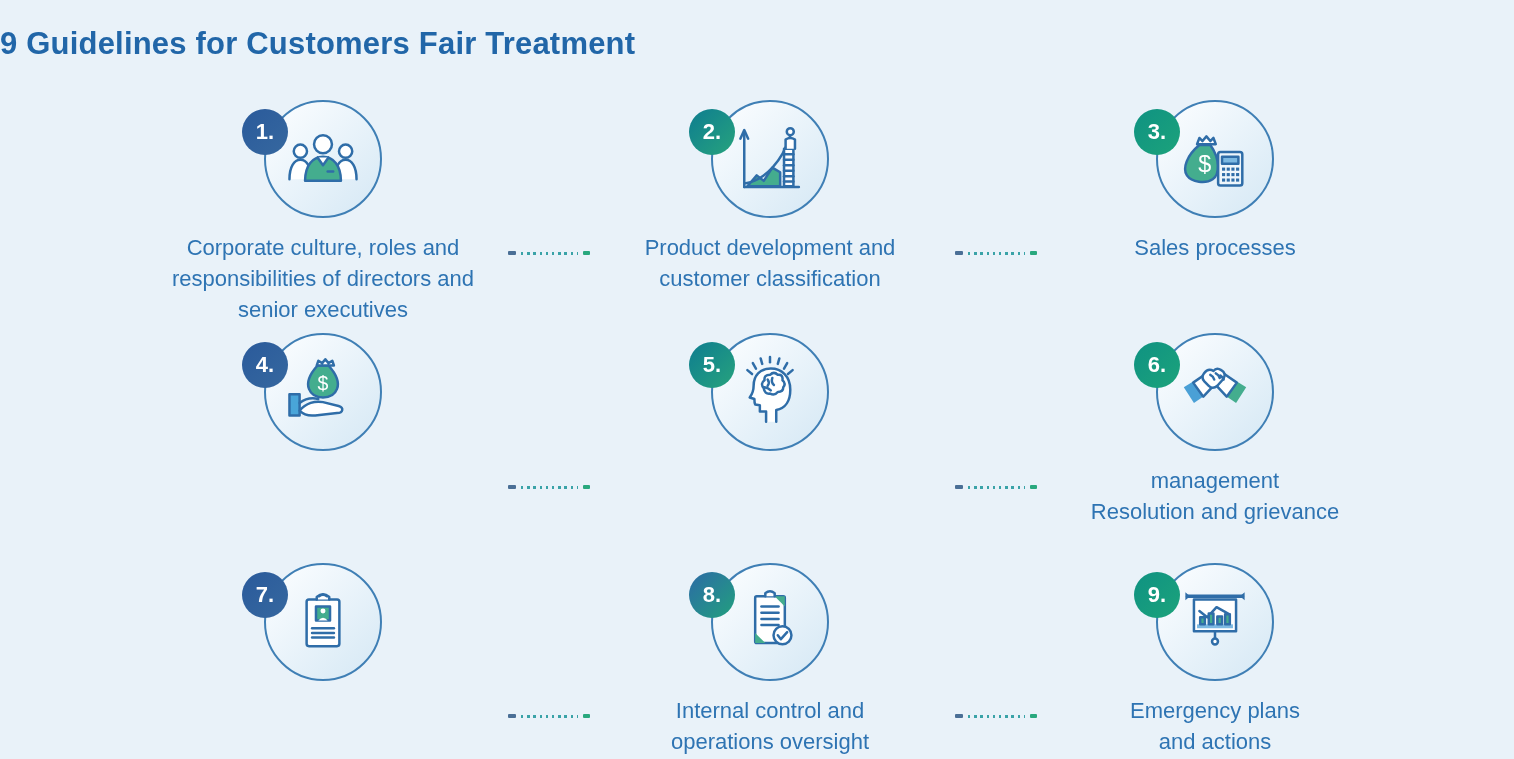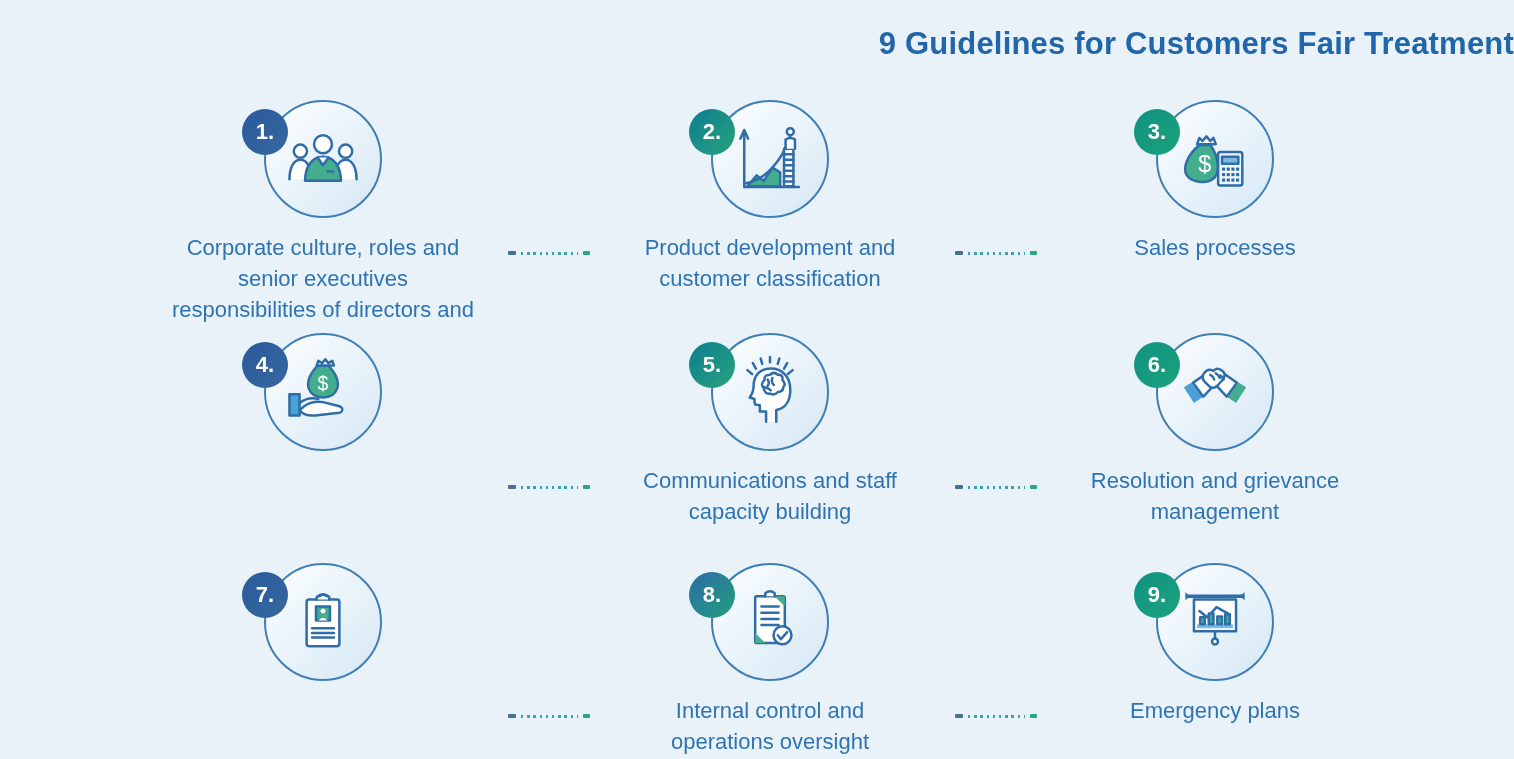--- a/index.html
+++ b/index.html
@@ -5,21 +5,21 @@
   html,body{margin:0;padding:0;}
   body{
     width:1514px;height:759px;
     background:#e9f2f9;
     font-family:"Liberation Sans",sans-serif;
     position:relative;overflow:hidden;
   }
   .page{position:absolute;inset:0;}
   .title{
     position:absolute;top:26px;left:0;width:100%;
-    text-align:right;font-size:31px;font-weight:700;
+    text-align:left;font-size:31px;font-weight:700;
     color:#2166a8;letter-spacing:.2px;
   }
   .cell{position:absolute;width:400px;}
   .circle{
     width:114px;height:114px;border-radius:50%;
     border:2px solid #3f7fb5;margin:2px auto 0 auto;
     background:linear-gradient(135deg,#f7fbfe 15%,#d7e9f5 95%);
     display:flex;align-items:center;justify-content:center;
     position:relative;z-index:1;
   }
@@ -65,22 +65,22 @@
         <circle cx="79" cy="40" r="8.5" fill="#fff"></circle>
         <path d="M65,76 C65,60 71,51 79,51 c8,0 14,9 14,25" fill="#fff"></path>
         <circle cx="50" cy="31" r="11.5" fill="#fff"></circle>
         <path d="M27,78 C27,58 37,47 50,47 c13,0 23,11 23,31 z" fill="#44ad8e"></path>
         <path d="M43,48 l7,10 7,-10" fill="#fff"></path>
         <line x1="56" y1="66" x2="63" y2="66"></line>
       </svg>
     </div>
     <div class="label">
       <span class="ln">Corporate culture, roles and</span>
+      <span class="ln">responsibilities of directors and</span>
       <span class="ln">senior executives</span>
-      <span class="ln">responsibilities of directors and</span>
     </div>
   </div>
 
   <div class="cell" style="left:570px;top:98px">
     <div class="badge" style="background: linear-gradient(135deg, rgb(14, 125, 144), rgb(39, 163, 125));">
       <span>2.</span>
     </div>
     <div class="circle">
       <svg class="ic" width="78" height="78" viewBox="0 0 100 100">
         <line x1="17" y1="86" x2="87" y2="86"></line>
@@ -164,43 +164,39 @@
         <line x1="50" y1="5" x2="50" y2="12"></line>
           <line x1="62" y1="7" x2="60" y2="14"></line>
         <line x1="72" y1="13" x2="68" y2="20"></line>
           <line x1="21" y1="22" x2="27" y2="27"></line>
         <line x1="79" y1="22" x2="73" y2="27"></line>
         <path d="M58,88 V73 c12,-2 18,-12 18,-26 C76,30 65,20 51,20 c-14,0 -22,9 -22,22 c0,7 -2,11 -5,15 l6,2 c0,3 0,5 1,7 l6,1 v8 l8,0 v13" fill="#fff"></path>
         <path d="M42,45 q-5,-6 1,-10 q-1,-7 7,-7 q5,-5 10,0 q7,-1 6,7 q5,4 1,9 q0,6 -7,6 q-4,5 -10,2 q-7,1 -8,-7" fill="#fff"></path>
         <path d="M47,34 q3,4 0,8 m6,-10 q-2,6 2,9 m-12,3 q5,1 8,4"></path>
       </svg>
     </div>
-    <div class="label">
-      <span class="ln">Communications and staff</span>
-      <span class="ln">capacity building</span>
-    </div>
   </div>
 
   <div class="cell" style="left:1015px;top:331px">
     <div class="badge" style="background: linear-gradient(135deg, rgb(15, 146, 130), rgb(28, 163, 123));">
       <span>6.</span>
     </div>
     <div class="circle">
       <svg class="ic" width="78" height="78" viewBox="0 0 100 100">
         <path d="M10,44 L23,36 L36,55 L23,64 Z" fill="#4aa0d6" stroke="none"></path>
         <path d="M90,44 L77,36 L64,55 L77,64 Z" fill="#44ad8e" stroke="none"></path>
         <path d="M22,38 L38,27 L50,40 L35,56 Z" fill="#fff"></path>
         <path d="M78,38 L62,27 L50,40 L65,56 Z" fill="#fff"></path>
         <path d="M36,26 q5,-7 12,-3 q4,-5 10,-1 q7,4 3,11 l-8,9 q-6,5 -11,0 l-6,-6 q-4,-5 0,-10" fill="#fff"></path>
         <path d="M44,28 q4,2 5,6 M51,26 q4,2 5,6 M57,29 q3,2 4,5"></path>
       </svg>
     </div>
     <div class="label">
+      <span class="ln">management</span>
       <span class="ln">Resolution and grievance</span>
-      <span class="ln">management</span>
     </div>
   </div>
 
   <div class="cell" style="left:123px;top:561px">
     <div class="badge" style="background: linear-gradient(135deg, rgb(42, 90, 155), rgb(54, 104, 159));">
       <span>7.</span>
     </div>
     <div class="circle">
       <svg class="ic" width="78" height="78" viewBox="0 0 100 100">
         <rect x="29" y="21" width="42" height="60" rx="3" fill="#fff"></rect>
@@ -255,20 +251,21 @@
         <rect x="31" y="44" width="6" height="9" fill="#44ad8e"></rect>
         <rect x="42" y="39" width="6" height="14" fill="#44ad8e"></rect>
         <rect x="53" y="43" width="6" height="10" fill="#44ad8e"></rect>
         <rect x="63" y="40" width="6" height="13" fill="#44ad8e"></rect>
         <line x1="50" y1="62" x2="50" y2="71"></line>
         <circle cx="50" cy="75" r="3.8" fill="#fff"></circle>
       </svg>
     </div>
     <div class="label">
       <span class="ln">Emergency plans</span>
+      <span class="ln">and actions</span>
     </div>
   </div>
 
   <div class="connector" style="left:508px;top:251px">
     <span class="dash start"></span>
     <span class="dots"></span>
     <span class="dash end"></span>
   </div>
   <div class="connector" style="left:955px;top:251px">
     <span class="dash start"></span>

